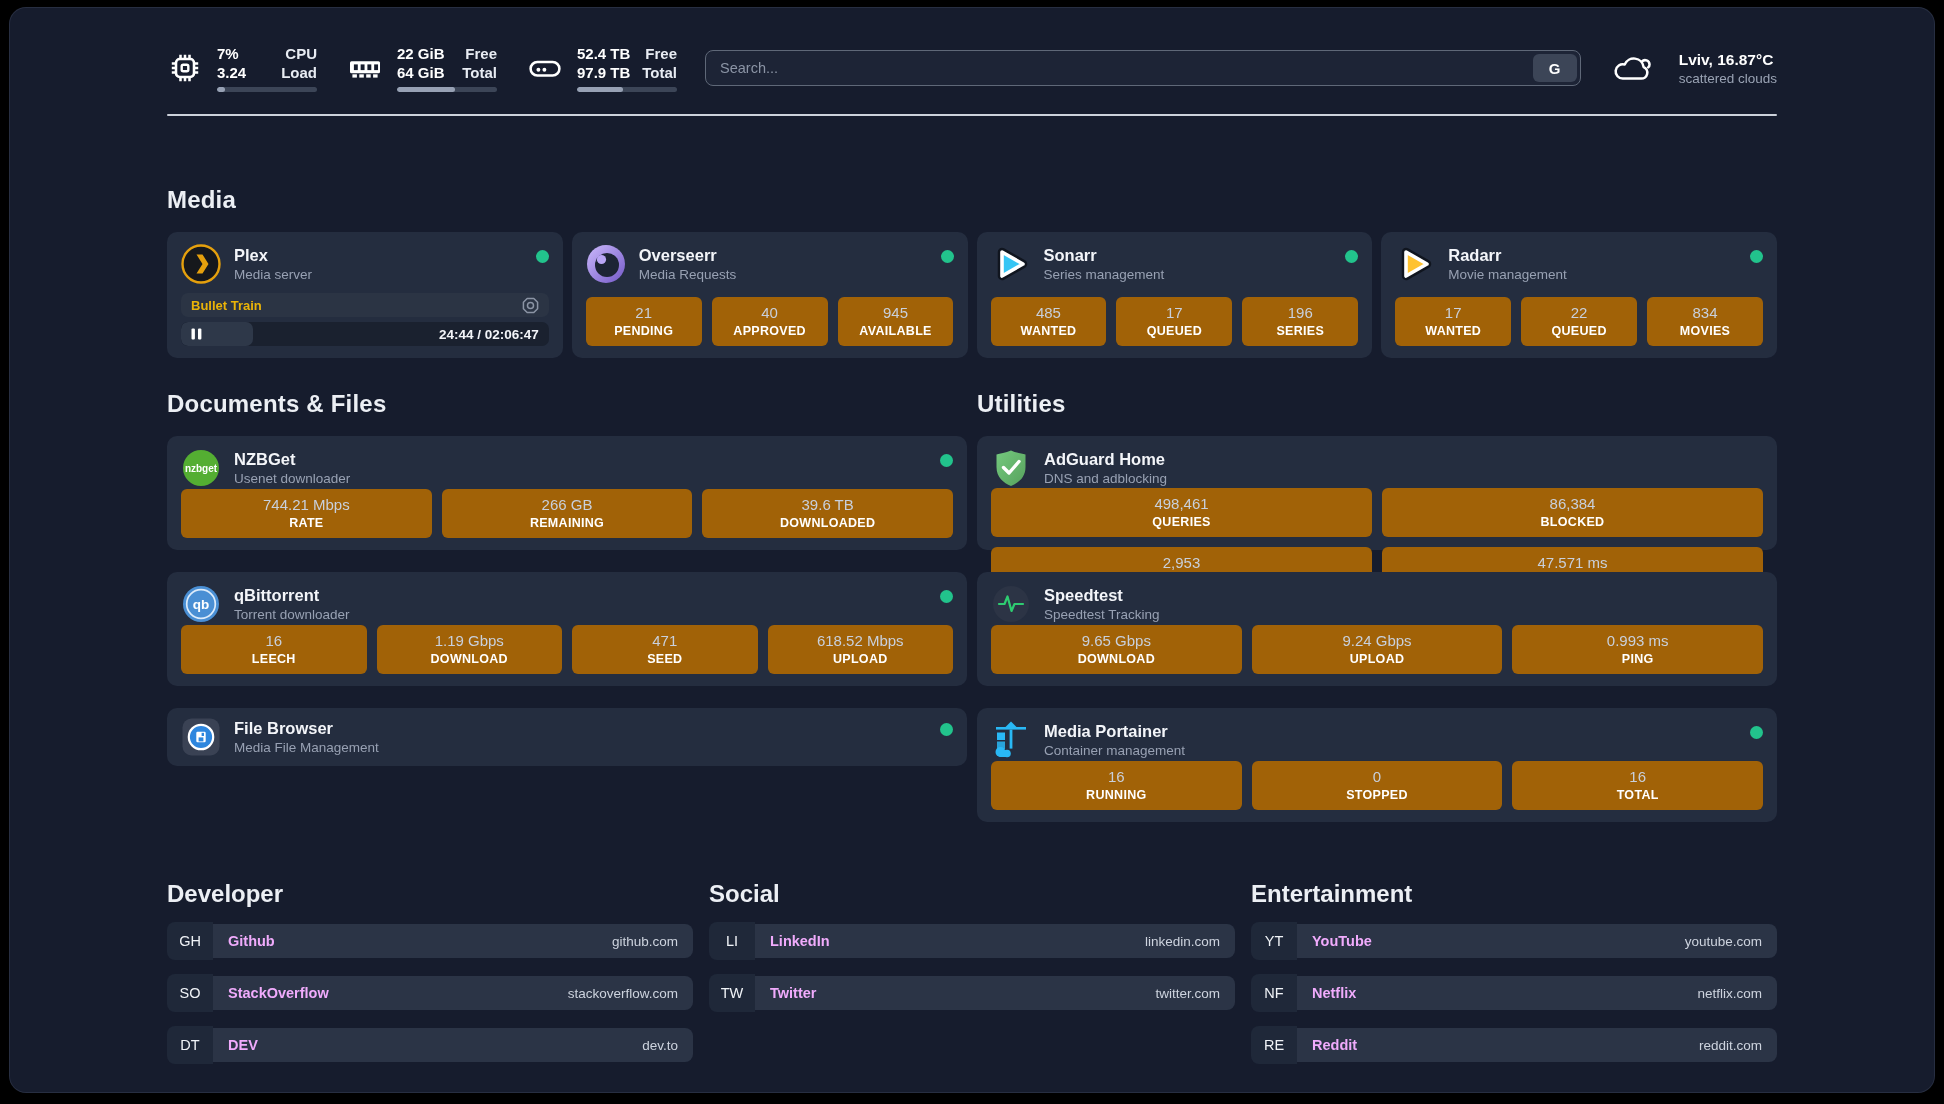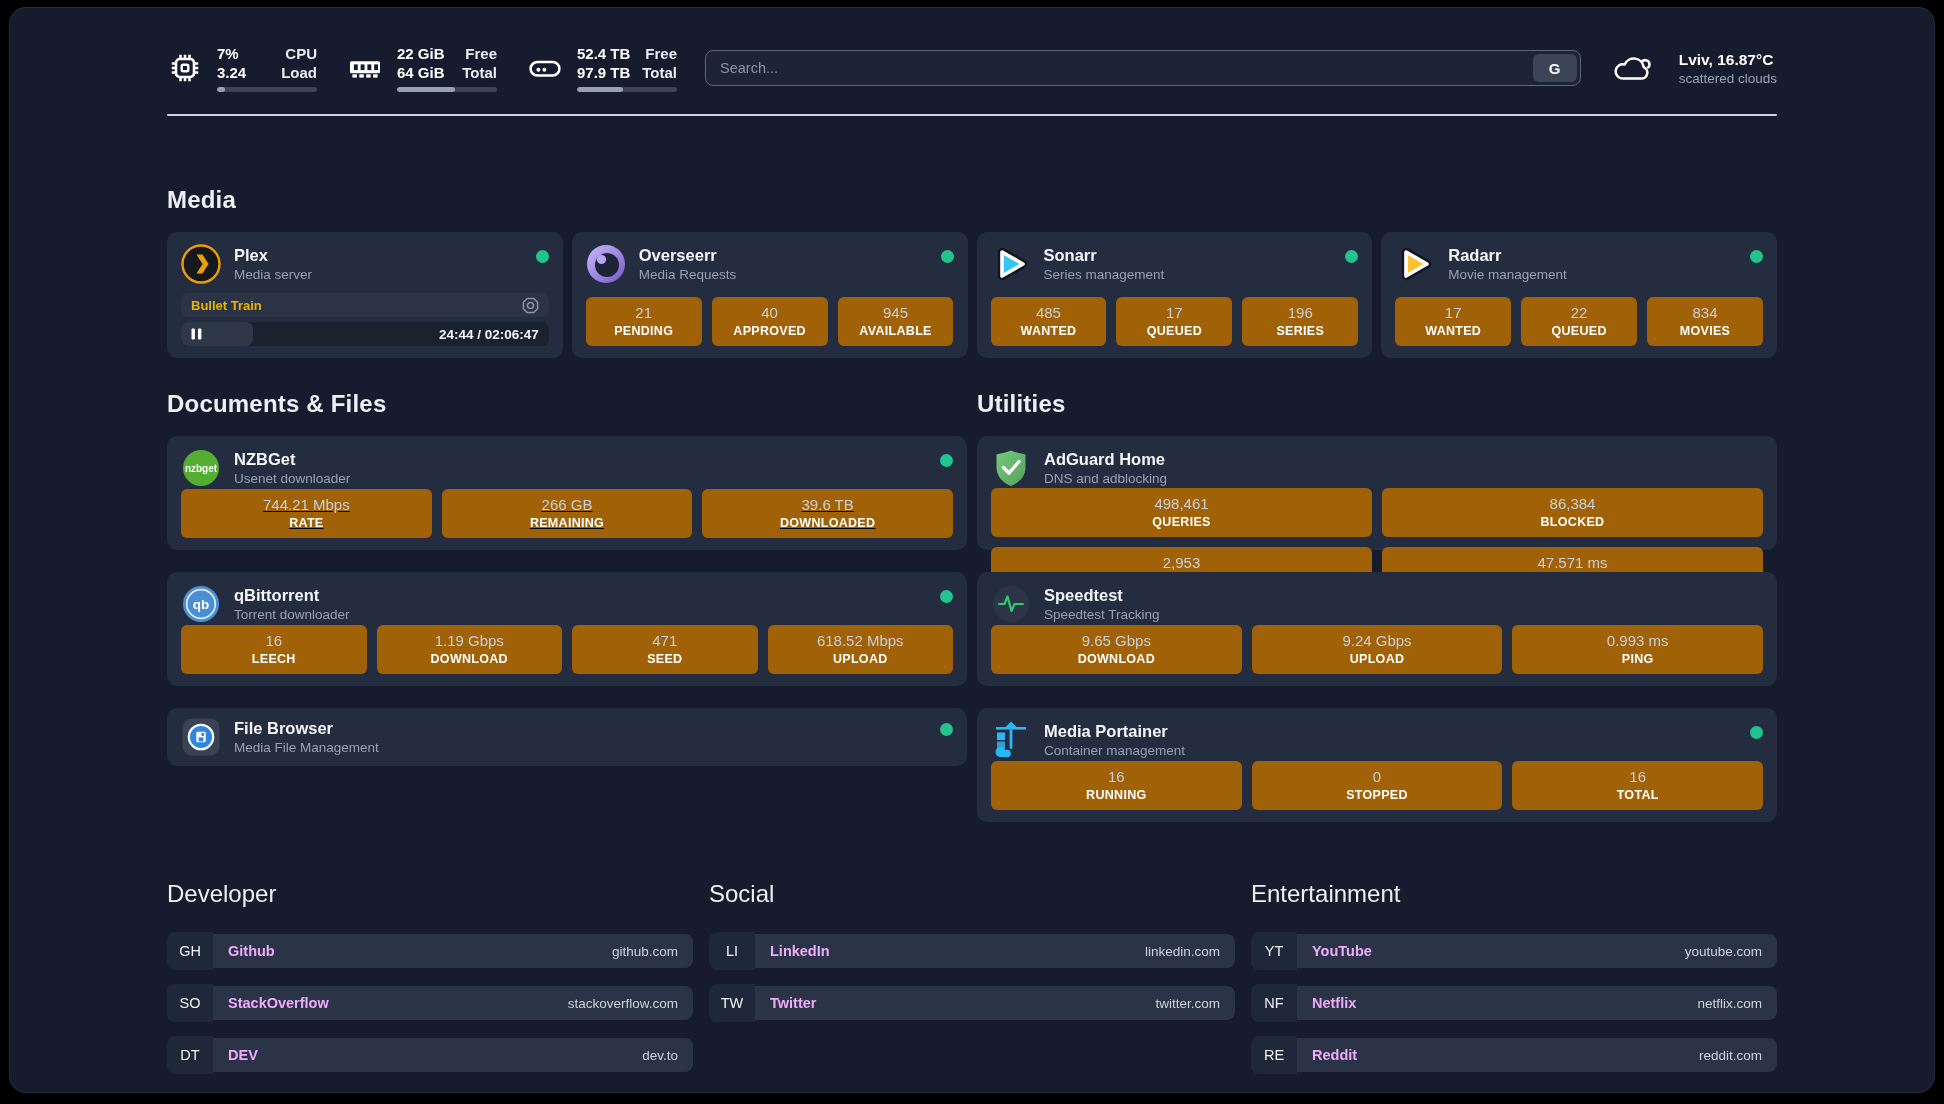--- a/index.html
+++ b/index.html
@@ -69,21 +69,21 @@
   .np-title { color:#eab308; font-size:13px; font-weight:600; flex:1; }
   .np-progress { margin-top:5px; height:27px; background:#1a212f; border-radius:7px;
     position:relative; overflow:hidden; }
   .np-fill { position:absolute; left:0; top:0; bottom:0; background:#2e3849; border-radius:7px;
     display:flex; align-items:center; padding-left:10px; }
   .np-time { position:absolute; right:10px; top:0; bottom:0; display:flex; align-items:center;
     color:#f3f5f9; font-size:13.5px; font-weight:bold; }
 
   
   .bookmarks { display:grid; grid-template-columns:repeat(3,1fr); gap:16px; margin-top:58px; align-items:start; }
-  .bm-title { color:#eceff4; font-size:24px; font-weight:400; margin-bottom:24px; }
+  .bm-title { color:#eceff4; font-size:24px; font-weight:700; margin-bottom:14px; }
   .bm-list { display:flex; flex-direction:column; gap:14px; }
   .bm-row { display:flex; height:38px; cursor:pointer; }
   .bm-abbr { width:46px; background:#1f2839; border-radius:8px 0 0 8px; color:#f0f3f7;
     font-size:14.5px; font-weight:normal; display:flex; align-items:center; justify-content:center; }
   .bm-pill { flex:1; background:#2b3446; border-radius:0 8px 8px 0; margin:2px 0;
     display:flex; align-items:center; justify-content:space-between; padding:0 15px; }
   .bm-name { color:#f0abfc; font-size:14.5px; font-weight:600; }
   .bm-url { color:#cdd3de; font-size:13.5px; }
 </style>
 </head>
@@ -350,21 +350,21 @@
                   <text x="20" y="23.5" text-anchor="middle" font-size="10" font-weight="bold" fill="#fff" font-family="Liberation Sans,sans-serif">nzbget</text>
                 </svg>
               </span>
               <div class="app-titles">
                 <div class="app-name">NZBGet</div>
                 <div class="app-subtitle">Usenet downloader</div>
               </div>
               <span class="status-dot"></span>
             </div>
             <div class="spacer"></div>
-            <div class="stats-grid" style="grid-template-columns: repeat(3, 1fr); text-decoration: underline;">
+            <div class="stats-grid" style="grid-template-columns: repeat(3, 1fr);">
               <div class="stat-tile">
                 <div class="stat-value">744.21 Mbps</div>
                 <div class="stat-label">RATE</div>
               </div>
               <div class="stat-tile">
                 <div class="stat-value">266 GB</div>
                 <div class="stat-label">REMAINING</div>
               </div>
               <div class="stat-tile">
                 <div class="stat-value">39.6 TB</div>

